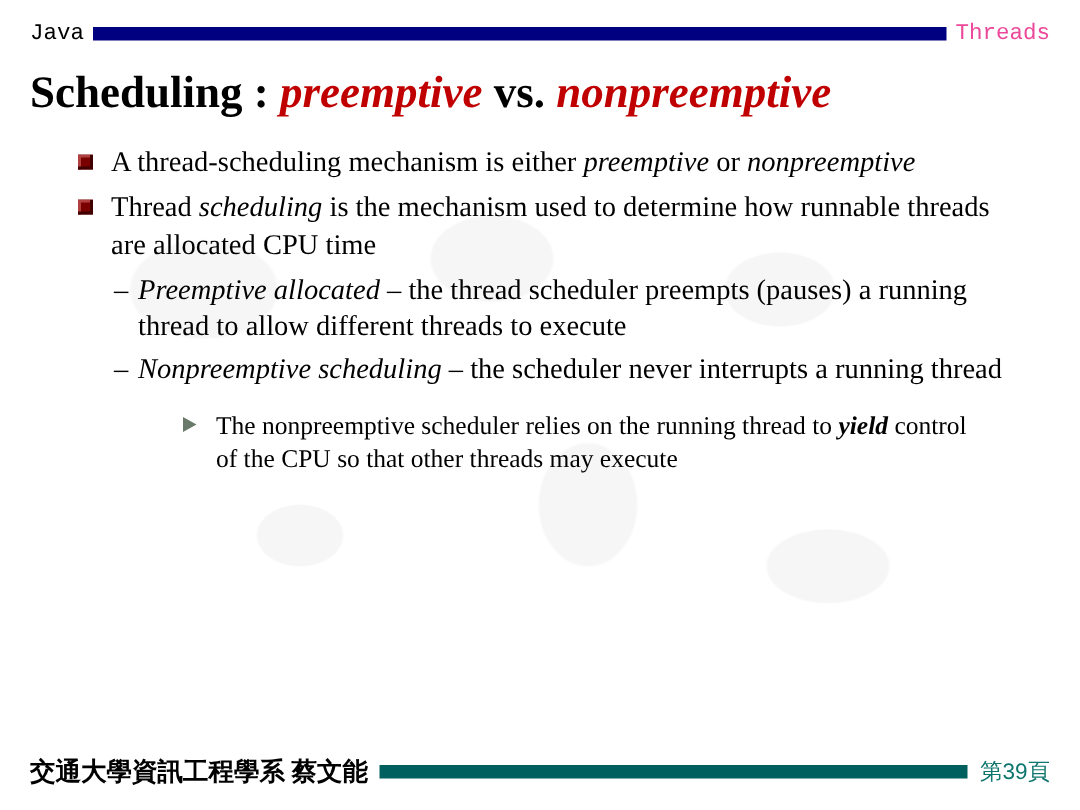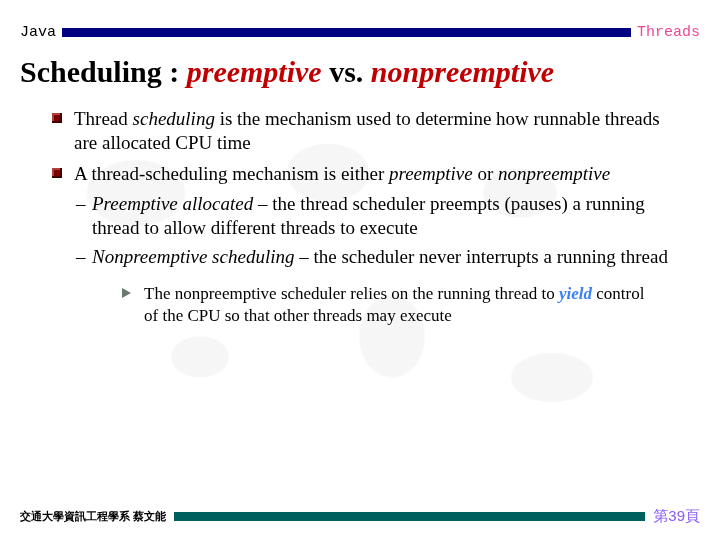--- a/index.html
+++ b/index.html
@@ -23,21 +23,21 @@
       radial-gradient(ellipse 100px 70px at 45% 25%, #888 40%, transparent 42%),
       radial-gradient(ellipse 90px 60px at 75% 30%, #888 40%, transparent 42%),
       radial-gradient(ellipse 80px 100px at 55% 65%, #888 40%, transparent 42%),
       radial-gradient(ellipse 70px 50px at 25% 70%, #888 40%, transparent 42%),
       radial-gradient(ellipse 100px 60px at 80% 75%, #888 40%, transparent 42%);
     pointer-events: none;
   }
   .header {
     display: flex;
     align-items: center;
-    padding: 24px 20px 0 20px;
+    padding: 14px 20px 0 20px;
     gap: 6px;
   }
   .header-left {
     font-family: "Courier New", monospace;
     font-size: 15px;
     color: #000;
   }
   .header-bar {
     flex: 1;
     height: 9px;
@@ -101,68 +101,68 @@
     position: absolute;
     left: -22px;
     top: 5px;
     width: 0;
     height: 0;
     border-left: 9px solid #6a7a6a;
     border-top: 5px solid transparent;
     border-bottom: 5px solid transparent;
   }
   .ital { font-style: italic; }
-  .bold-red { font-style: italic; font-weight: bold; color: #3b82f6; }
+  .bold-red { font-style: italic; font-weight: bold; color: #000000; }
   .footer {
     position: absolute;
     bottom: 14px;
     left: 0;
     right: 0;
     display: flex;
     align-items: center;
     padding: 0 20px;
     gap: 8px;
   }
   .footer-left {
-    font-size: 11px;
+    font-size: 17px;
     color: #000;
-    font-family: Liberation Sans, sans-serif;
+    font-family: Liberation Serif, serif;
     font-weight: bold;
     white-space: nowrap;
   }
   .footer-bar {
     flex: 1;
     height: 9px;
     background: #006060;
   }
   .footer-right {
     font-size: 15px;
-    color: #8b5cf6;
+    color: #0f766e;
     font-family: "Microsoft JhengHei", "PMingLiU", sans-serif;
     white-space: nowrap;
   }
 </style>
 </head>
 <body>
 
 <div class="bg-map"></div>
 
 <div class="header">
   <span class="header-left">Java</span>
   <div class="header-bar"></div>
   <span class="header-right">Threads</span>
 </div>
 
 <h1 class="title">
   <span>Scheduling : </span><span class="emph">preemptive</span><span> vs. </span><span class="emph">nonpreemptive</span>
 </h1>
 
 <div class="content">
+  <div class="bullet-item"><span>A thread-scheduling mechanism is either </span><span class="ital">preemptive</span><span> or </span><span class="ital">nonpreemptive</span></div>
   <div class="bullet-item"><span>Thread </span><span class="ital">scheduling</span><span> is the mechanism used to determine how runnable threads are allocated CPU time</span></div>
-  <div class="bullet-item"><span>A thread-scheduling mechanism is either </span><span class="ital">preemptive</span><span> or </span><span class="ital">nonpreemptive</span></div>
   <div class="sub-item"><span class="dash">–</span><span><span class="ital">Preemptive allocated</span><span> – the thread scheduler preempts (pauses) a running thread to allow different threads to execute</span></span></div>
   <div class="sub-item"><span class="dash">–</span><span><span class="ital">Nonpreemptive scheduling</span><span> – the scheduler never interrupts a running thread</span></span></div>
   <div class="tri-item"><span>The nonpreemptive scheduler relies on the running thread to </span><span class="bold-red">yield</span><span> control of the CPU so that other threads may execute</span></div>
 </div>
 
 <div class="footer">
   <span class="footer-left">交通大學資訊工程學系 蔡文能</span>
   <div class="footer-bar"></div>
   <span class="footer-right">第39頁</span>
 </div>

